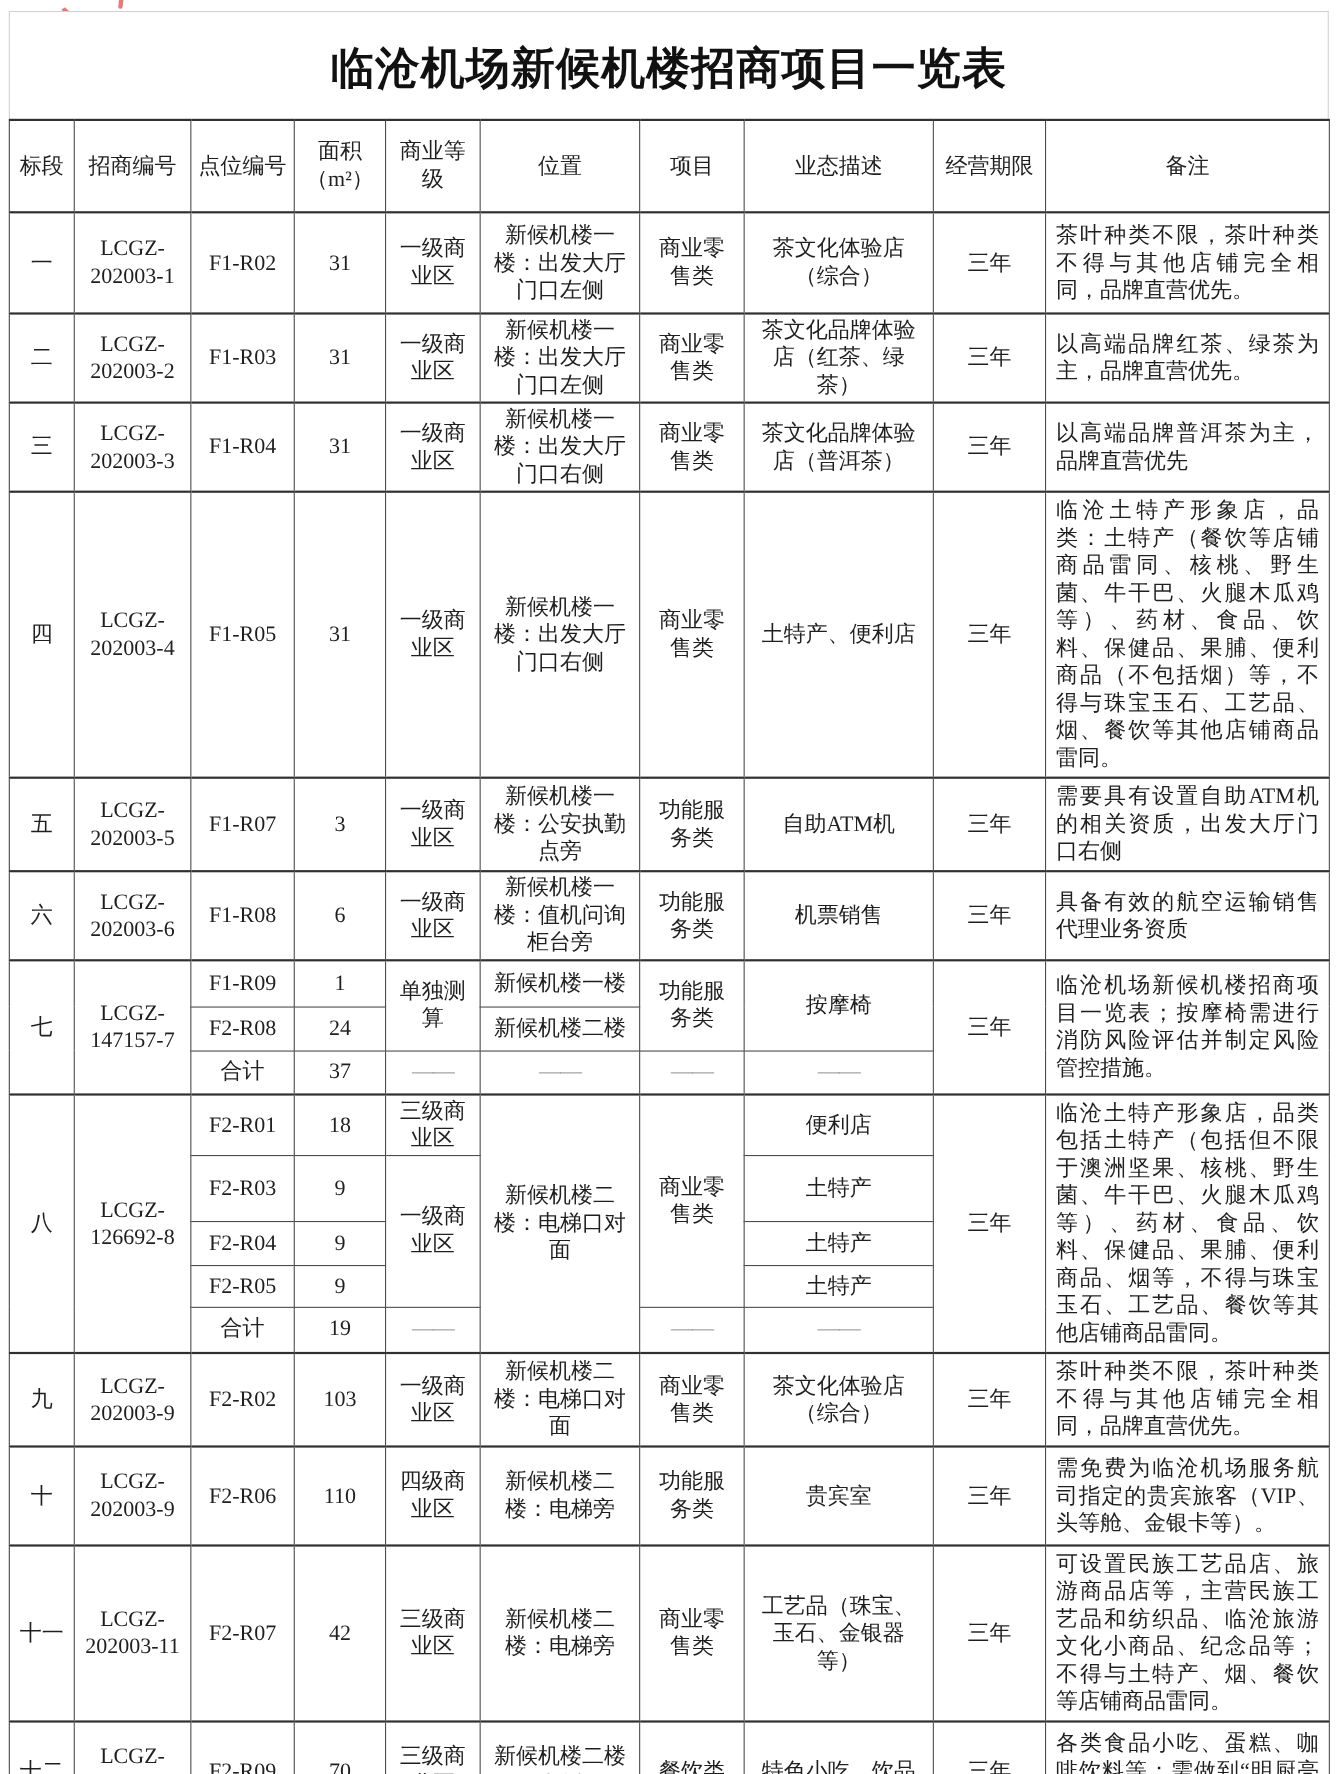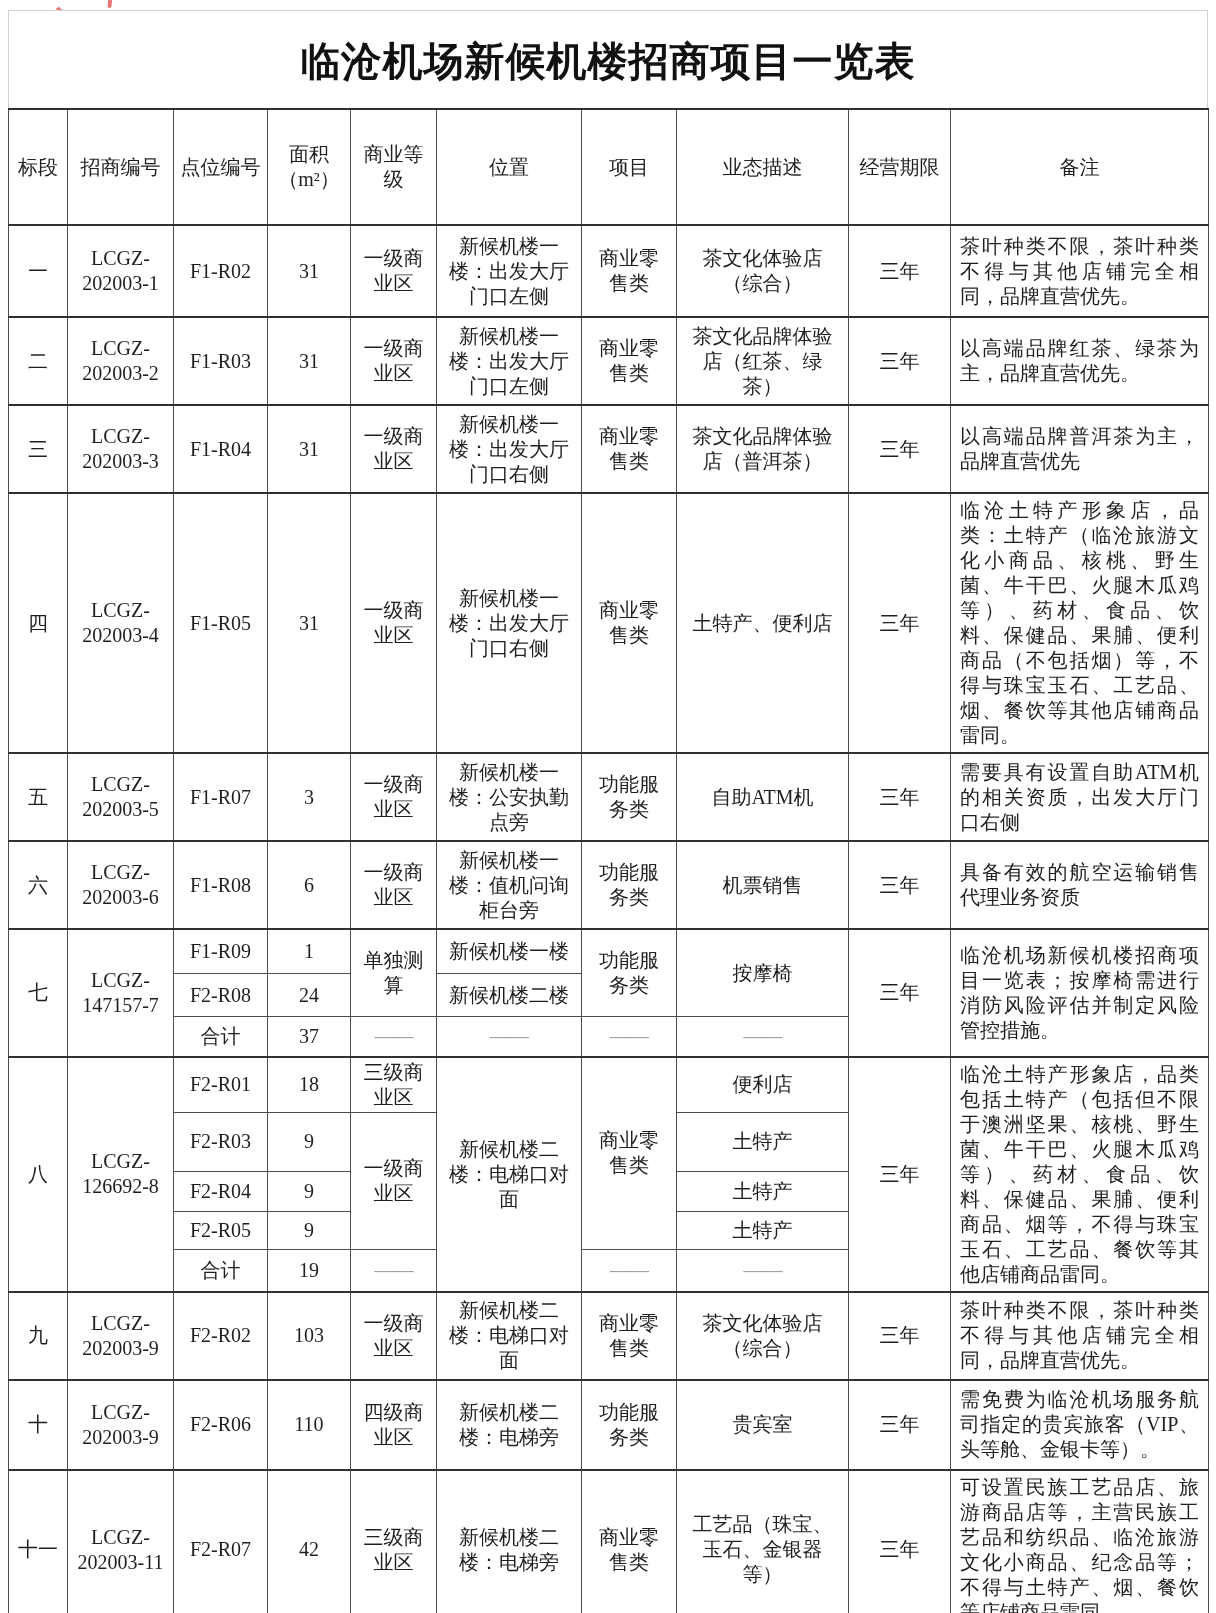--- a/index.html
+++ b/index.html
@@ -55,21 +55,21 @@
   col.c9{width:102px}col.c10{width:258px}
   th,td{
     border:1px solid #4d4d4d;
     text-align:center;vertical-align:middle;
     font-size:20px;font-weight:normal;
     line-height:1.25;
     padding:2px 6px;
     word-break:normal;
     overflow-wrap:break-word;
   }
-  td.cell-project{padding:18px 10px;}
+  td.cell-project{padding:2px 10px;}
   thead th{border-top:2px solid #303030;border-bottom:2px solid #303030;}
   tr.sec td{border-top:2px solid #303030;}
   td.note{
     text-align:justify;text-justify:inter-character;
     padding:4px 9px;
   }
   td.dash{color:#9b9b9b;letter-spacing:-1px;}
 </style>
 </head>
 <body>
@@ -90,21 +90,21 @@
       <col class="c3">
       <col class="c4">
       <col class="c5">
     <col class="c6">
       <col class="c7">
       <col class="c8">
       <col class="c9">
       <col class="c10">
   </colgroup>
   <thead>
-    <tr style="height:116px">
+    <tr style="height:84px">
       <th>标段</th>
       <th>招商编号</th>
       <th>点位编号</th>
       <th>面积（m²）</th>
       <th>商业等级</th>
       <th>位置</th>
       <th>项目</th>
       <th>业态描述</th>
       <th>经营期限</th>
       <th>备注</th>
@@ -150,21 +150,21 @@
     <tr class="sec" style="height:205px">
       <td>四</td>
       <td>LCGZ-202003-4</td>
       <td>F1-R05</td>
       <td>31</td>
       <td>一级商业区</td>
       <td>新候机楼一楼：出发大厅门口右侧</td>
       <td class="cell-project">商业零售类</td>
       <td>土特产、便利店</td>
       <td>三年</td>
-      <td class="note">临沧土特产形象店，品类：土特产（临沧旅游文化小商品、核桃、野生菌、牛干巴、火腿木瓜鸡等）、药材、食品、饮料、保健品、果脯、便利商品（不包括烟）等，不得与珠宝玉石、工艺品、烟、餐饮等其他店铺商品雷同。</td>
+      <td class="note">临沧土特产形象店，品类：土特产（餐饮等店铺商品雷同、核桃、野生菌、牛干巴、火腿木瓜鸡等）、药材、食品、饮料、保健品、果脯、便利商品（不包括烟）等，不得与珠宝玉石、工艺品、烟、餐饮等其他店铺商品雷同。</td>
     </tr>
     <tr class="sec" style="height:78px">
       <td>五</td>
       <td>LCGZ-202003-5</td>
       <td>F1-R07</td>
       <td>3</td>
       <td>一级商业区</td>
       <td>新候机楼一楼：公安执勤点旁</td>
       <td class="cell-project">功能服务类</td>
       <td>自助ATM机</td>

